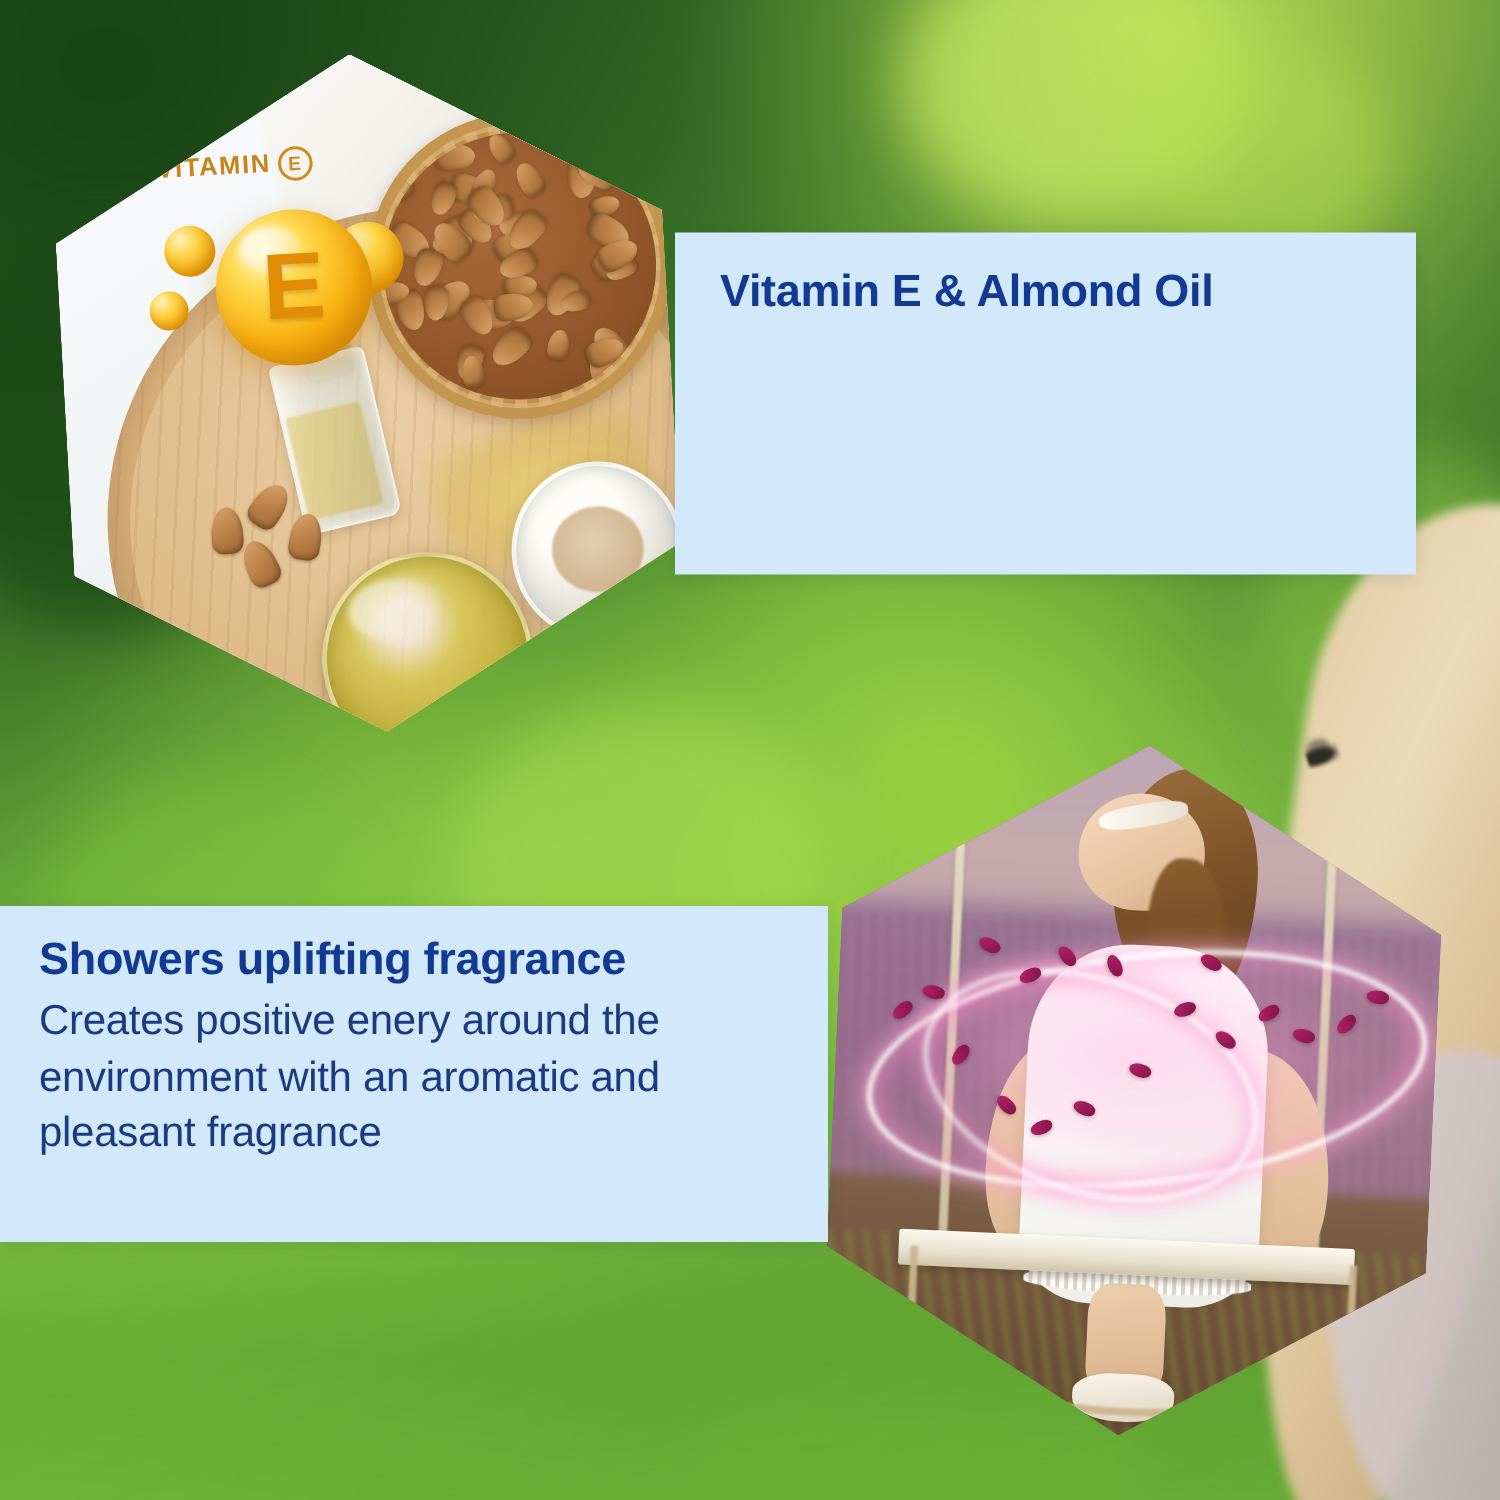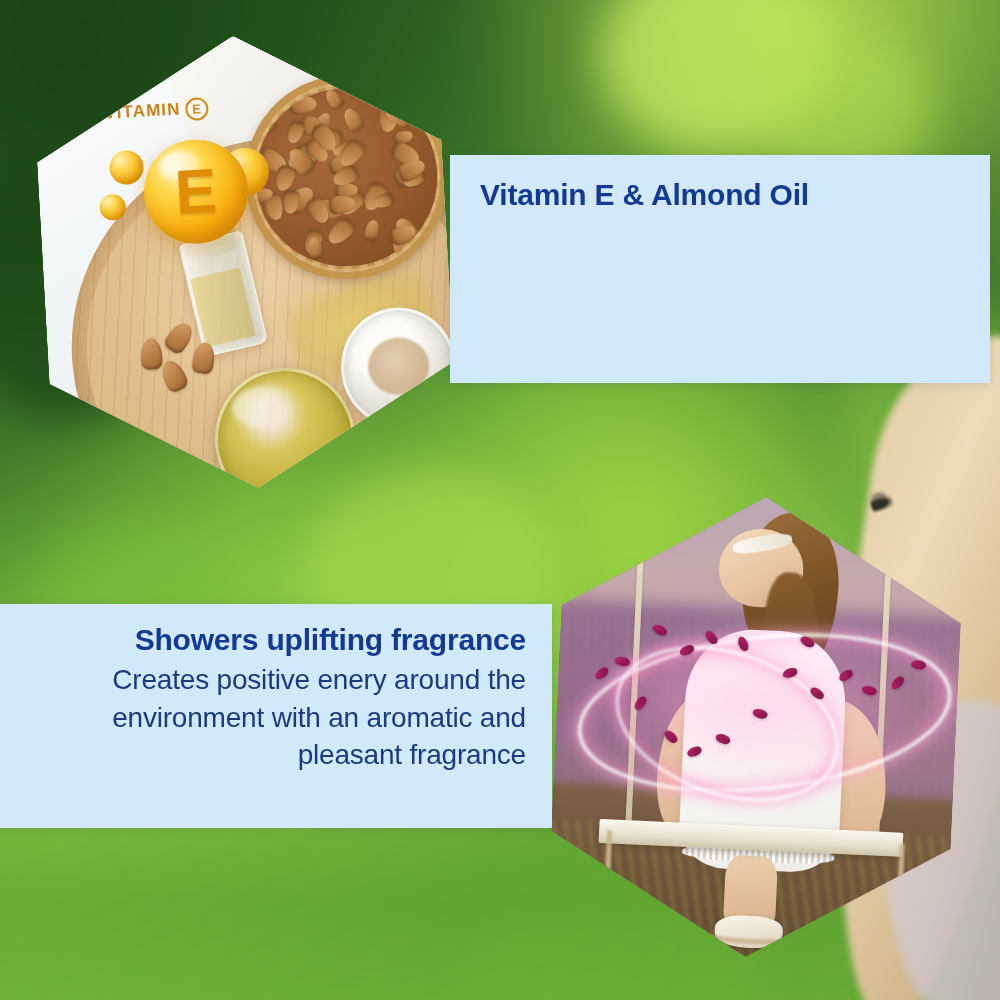--- a/index.html
+++ b/index.html
@@ -352,33 +352,33 @@
     position:absolute;width:15px;height:9px;border-radius:60% 40% 55% 45%;
     background:linear-gradient(120deg,#b7246a 0%,#8e1750 70%);
     box-shadow:0 1px 3px rgba(0,0,0,.25);
   }
 
   
   .panel{
     position:absolute;background:#d2e8fb;
     box-shadow:0 2px 10px rgba(20,50,90,.12);
   }
-  .panel-top{left:450px;top:155px;width:540px;height:228px;padding:22px 30px 0 30px;box-sizing:border-box;}
+  .panel-top{left:450px;top:155px;width:494px;height:228px;padding:22px 30px 0 30px;box-sizing:border-box;}
   .panel-bot{left:0px;top:604px;width:552px;height:224px;padding:18px 26px 0 26px;box-sizing:border-box;}
 
   .p-title{
     color:#123a92;font-weight:700;font-size:30px;line-height:1.18;margin:0 0 4px 0;
     letter-spacing:-.2px;font-family:"Liberation Sans", sans-serif;
   }
   .p-body{
     color:#1b3a82;font-weight:400;font-size:28px;line-height:1.33;margin:0;
     letter-spacing:-.2px;font-family:"Liberation Sans", sans-serif;
   }
-  .panel-bot .p-title{text-align:right;font-size:30px;}
-  .panel-bot .p-body{text-align:right;font-size:28px;}
+  .panel-bot .p-title{text-align:left;font-size:30px;}
+  .panel-bot .p-body{text-align:left;font-size:28px;}
 </style>
 </head>
 <body>
 
 <div class="stage">
 
   <div class="bg">
     <div class="bg-base"></div>
     <div class="bok b1"></div>
     <div class="bok b2"></div>

